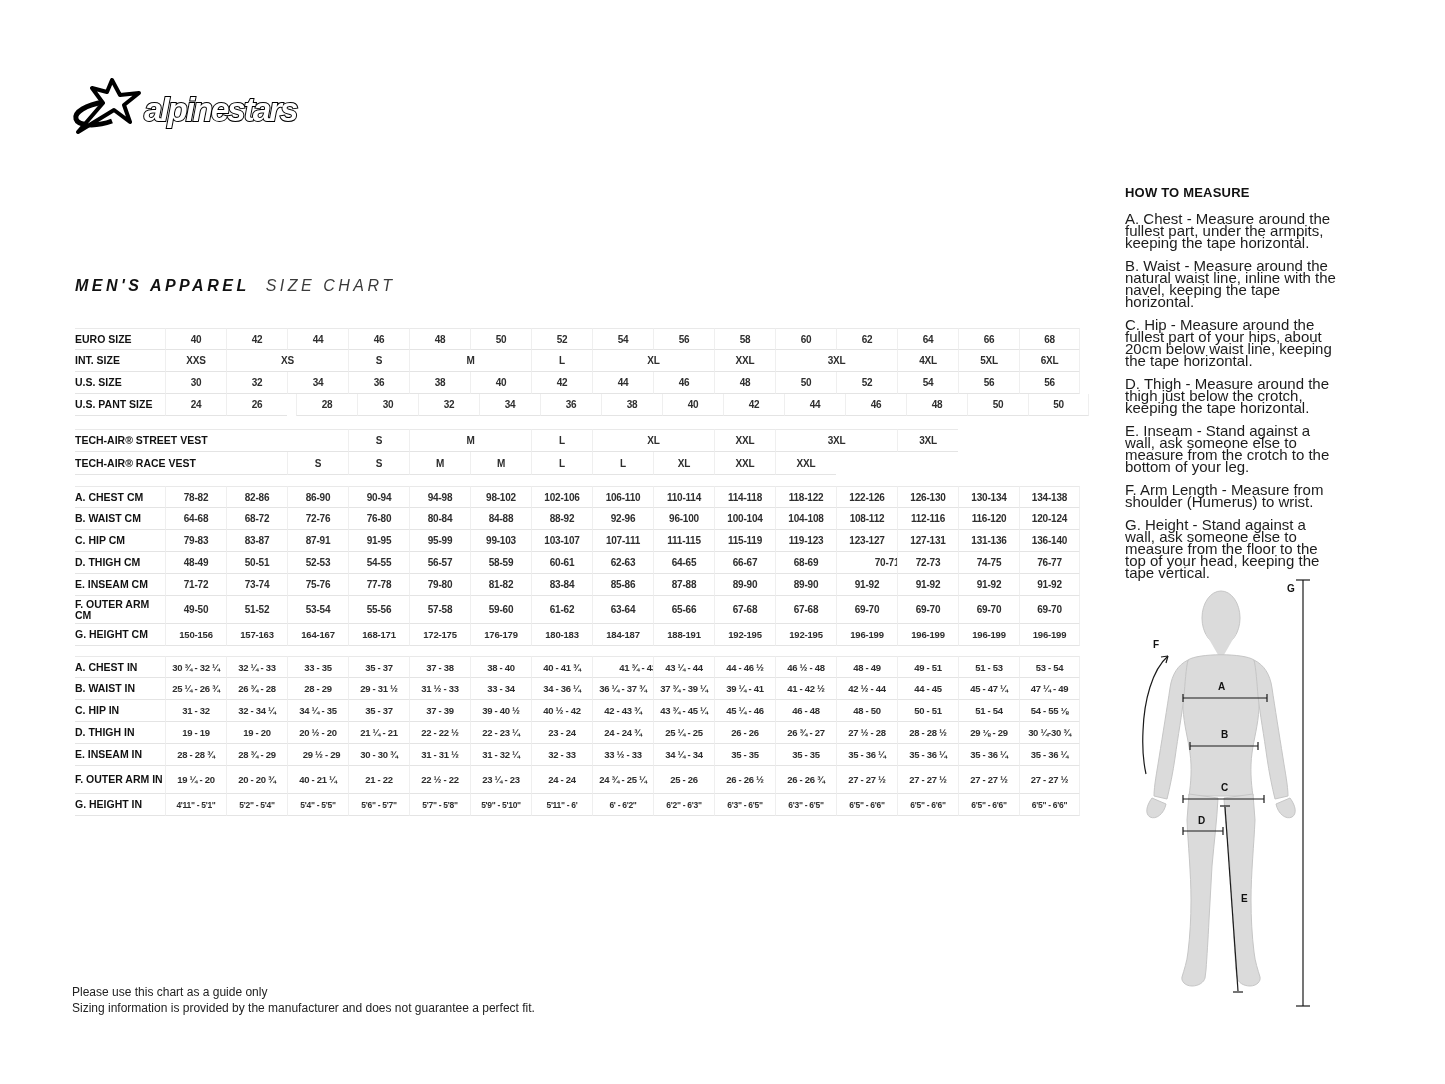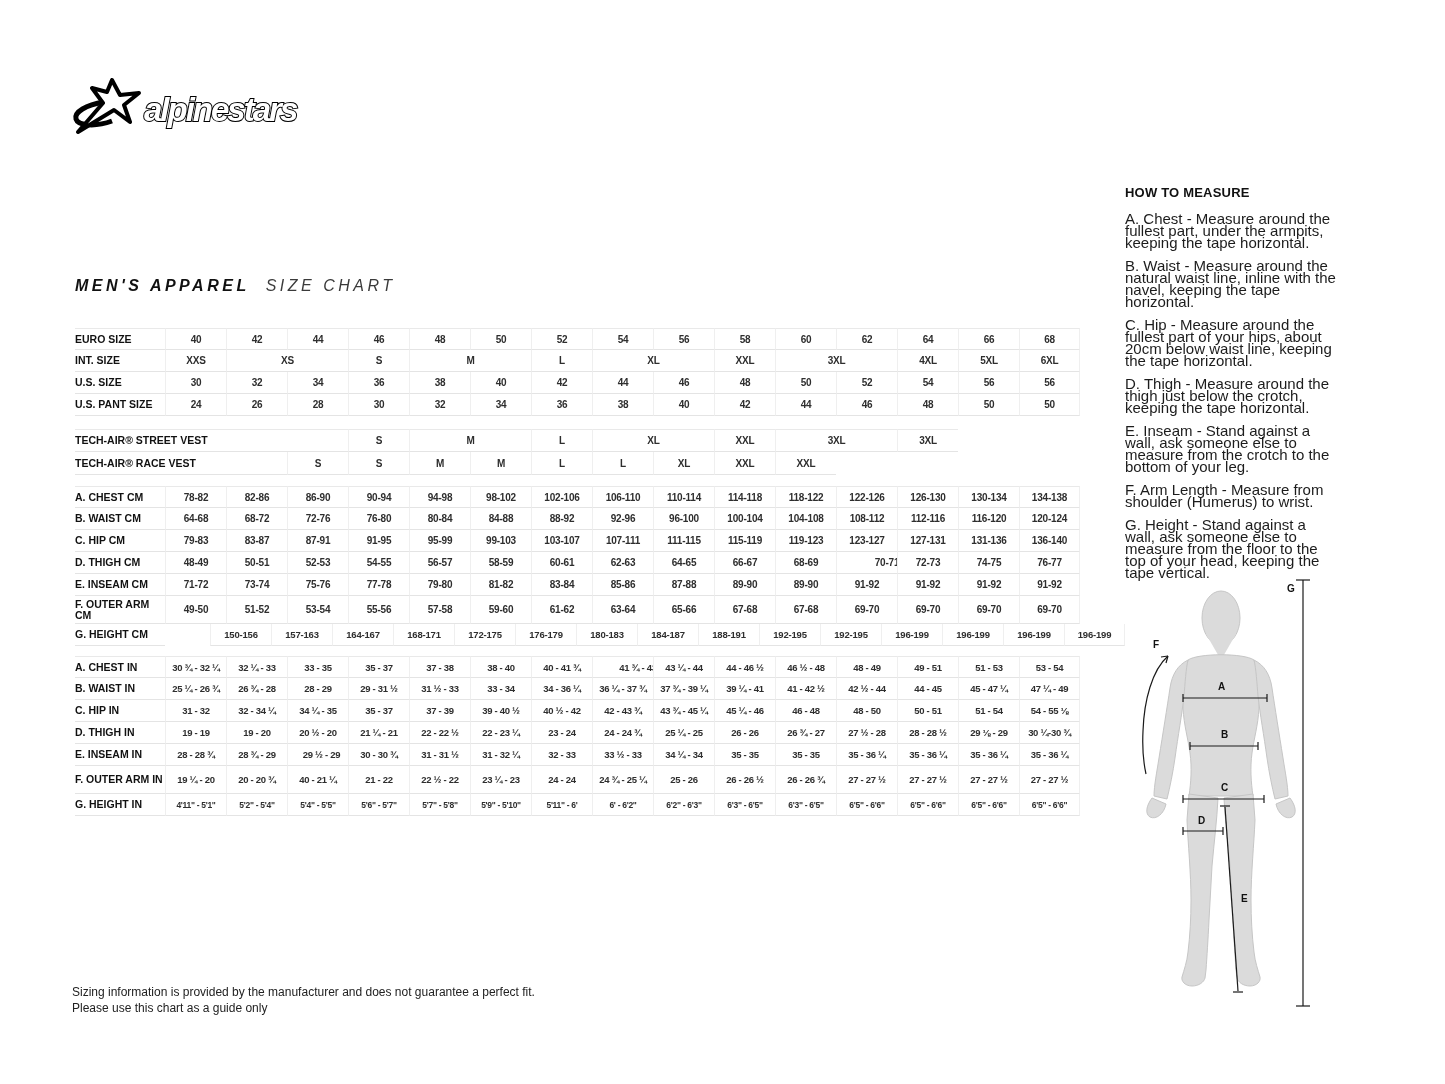--- a/index.html
+++ b/index.html
@@ -112,21 +112,21 @@
         <div class="cell" style="width: 61px;">50</div>
         <div class="cell" style="width: 61px;">52</div>
         <div class="cell" style="width: 61px;">54</div>
         <div class="cell" style="width: 61px;">56</div>
         <div class="cell" style="width: 61px;">56</div>
       </div>
       <div class="row">
         <div class="lbl">U.S. PANT SIZE</div>
         <div class="cell" style="width: 61px;">24</div>
         <div class="cell" style="width: 61px;">26</div>
-        <div class="cell" style="width: 61px;">28</div>
+        <div class="cell" style="width: 61px; margin-left: 9px;">28</div>
         <div class="cell" style="width: 61px;">30</div>
         <div class="cell" style="width: 61px;">32</div>
         <div class="cell" style="width: 61px;">34</div>
         <div class="cell" style="width: 61px;">36</div>
         <div class="cell" style="width: 61px;">38</div>
         <div class="cell" style="width: 61px;">40</div>
         <div class="cell" style="width: 61px;">42</div>
         <div class="cell" style="width: 61px;">44</div>
         <div class="cell" style="width: 61px;">46</div>
         <div class="cell" style="width: 61px;">48</div>
@@ -264,21 +264,21 @@
         <div class="cell" style="width: 61px;">65-66</div>
         <div class="cell" style="width: 61px;">67-68</div>
         <div class="cell" style="width: 61px;">67-68</div>
         <div class="cell" style="width: 61px;">69-70</div>
         <div class="cell" style="width: 61px;">69-70</div>
         <div class="cell" style="width: 61px;">69-70</div>
         <div class="cell" style="width: 61px;">69-70</div>
       </div>
       <div class="row">
         <div class="lbl">G. HEIGHT CM</div>
-        <div class="cell" style="width: 61px; margin-left: 45px;">150-156</div>
+        <div class="cell" style="width: 61px;">150-156</div>
         <div class="cell" style="width: 61px;">157-163</div>
         <div class="cell" style="width: 61px;">164-167</div>
         <div class="cell" style="width: 61px;">168-171</div>
         <div class="cell" style="width: 61px;">172-175</div>
         <div class="cell" style="width: 61px;">176-179</div>
         <div class="cell" style="width: 61px;">180-183</div>
         <div class="cell" style="width: 61px;">184-187</div>
         <div class="cell" style="width: 61px;">188-191</div>
         <div class="cell" style="width: 61px;">192-195</div>
         <div class="cell" style="width: 61px;">192-195</div>
@@ -483,17 +483,17 @@
       <text x="91" y="170">B</text>
       <text x="91" y="223">C</text>
       <text x="68" y="256">D</text>
       <text x="111" y="334">E</text>
       <text x="23" y="80">F</text>
       <text x="157" y="24">G</text>
     </g>
   </svg>
 
   <div class="footer">
+    <div>Please use this chart as a guide only</div>
     <div>Sizing information is provided by the manufacturer and does not guarantee a perfect fit.</div>
-    <div>Please use this chart as a guide only</div>
   </div>
 
 </div>
 
 </body></html>

